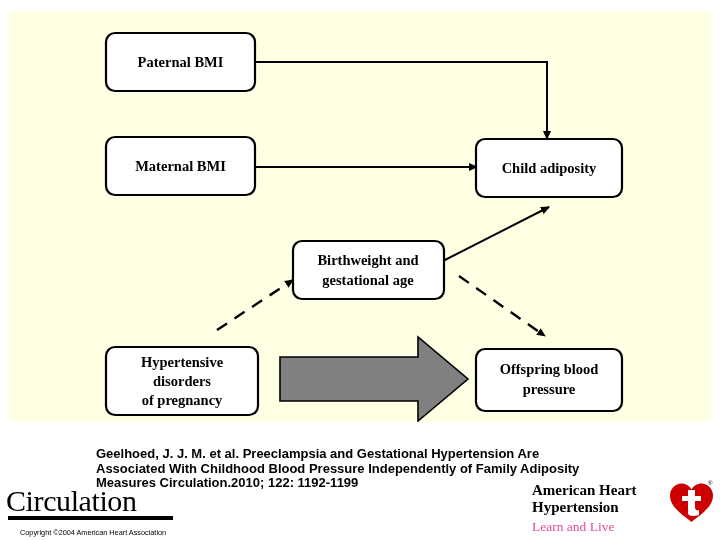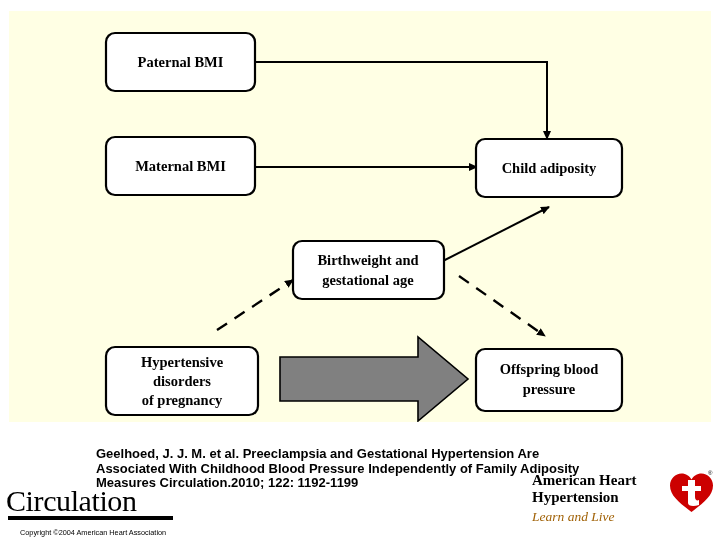--- a/index.html
+++ b/index.html
@@ -73,43 +73,42 @@
     left: 2px;
     top: 30px;
     width: 165px;
     height: 4px;
     background: #000000;
   }
   
   #aha-logo {
     position: absolute;
     left: 532px;
-    top: 470px;
+    top: 480px;
     width: 182px;
     height: 56px;
   }
   #aha-text {
     position: absolute;
     left: 0;
     top: 2px;
     width: 135px;
     text-align: left;
   }
   .aha-line {
     font-family: "Liberation Serif", serif;
     font-size: 15px;
     font-weight: bold;
     color: #000000;
     line-height: 17px;
   }
   #aha-tagline {
     font-family: "Liberation Serif", serif;
-    font-style: italic;
     font-size: 13.5px;
-    color: #a16207;
+    color: #ec4899;
     margin-top: 3px;
   }
   #aha-mark {
     position: absolute;
     left: 136px;
     top: 0;
     width: 46px;
     height: 44px;
   }
   #aha-reg {

